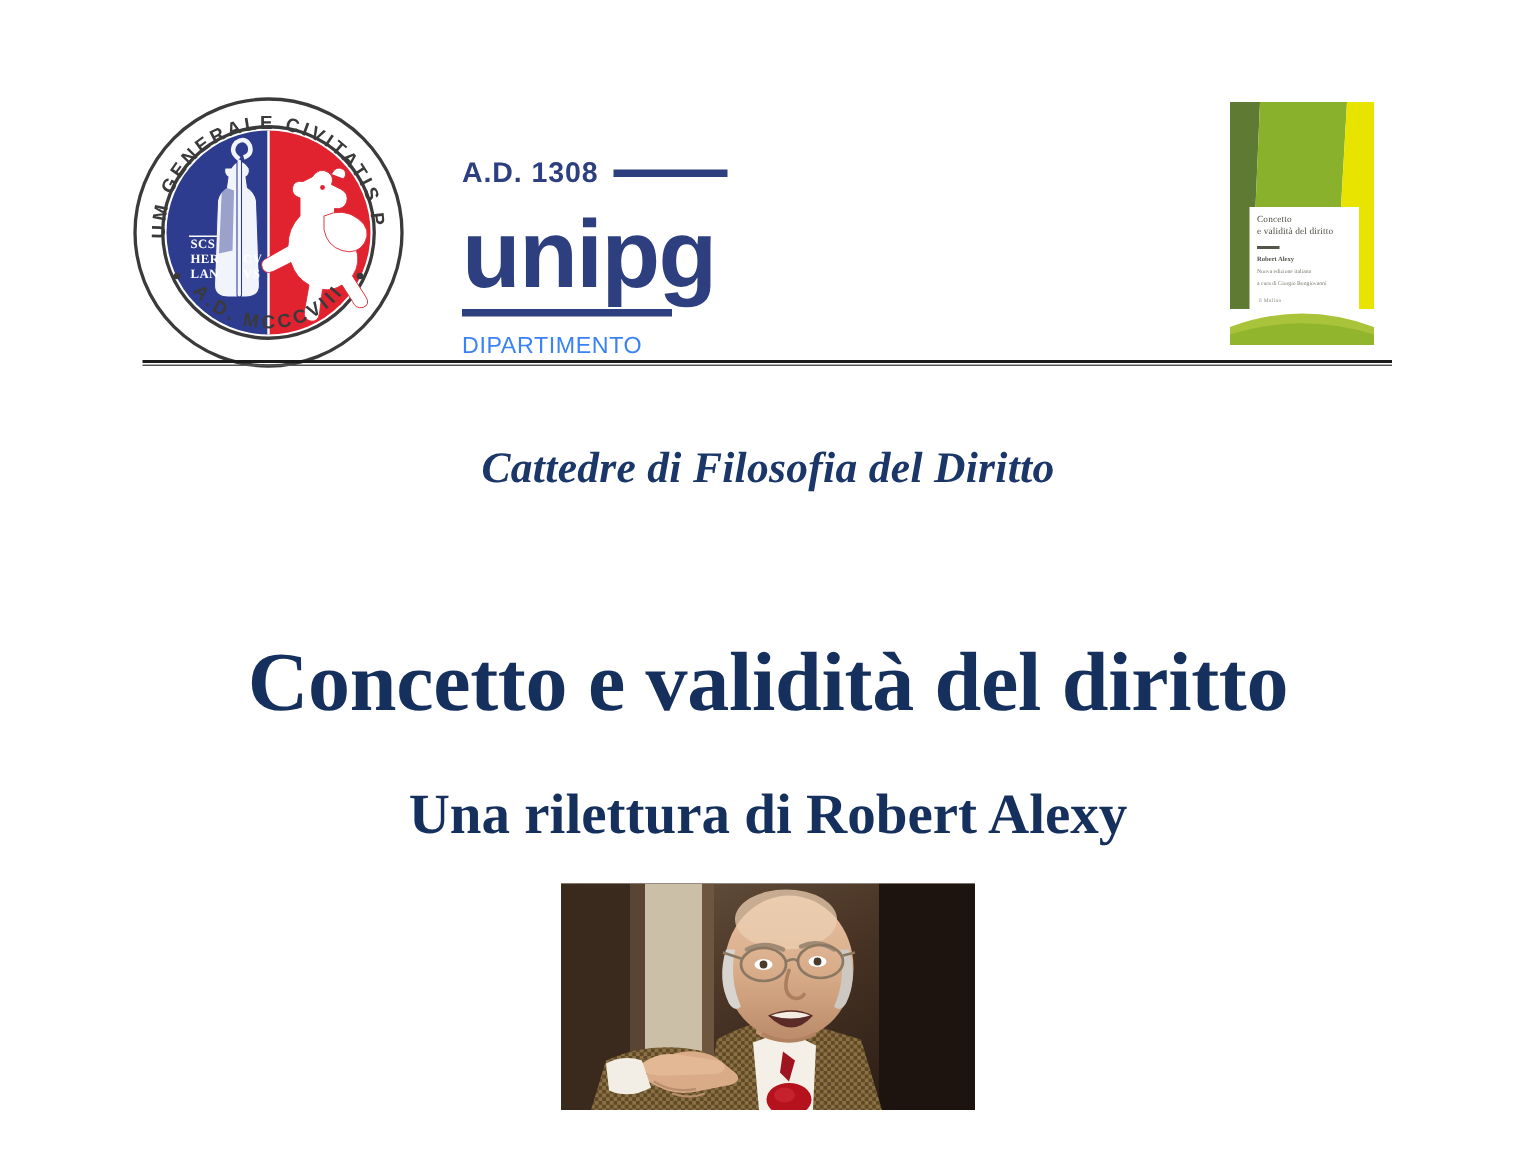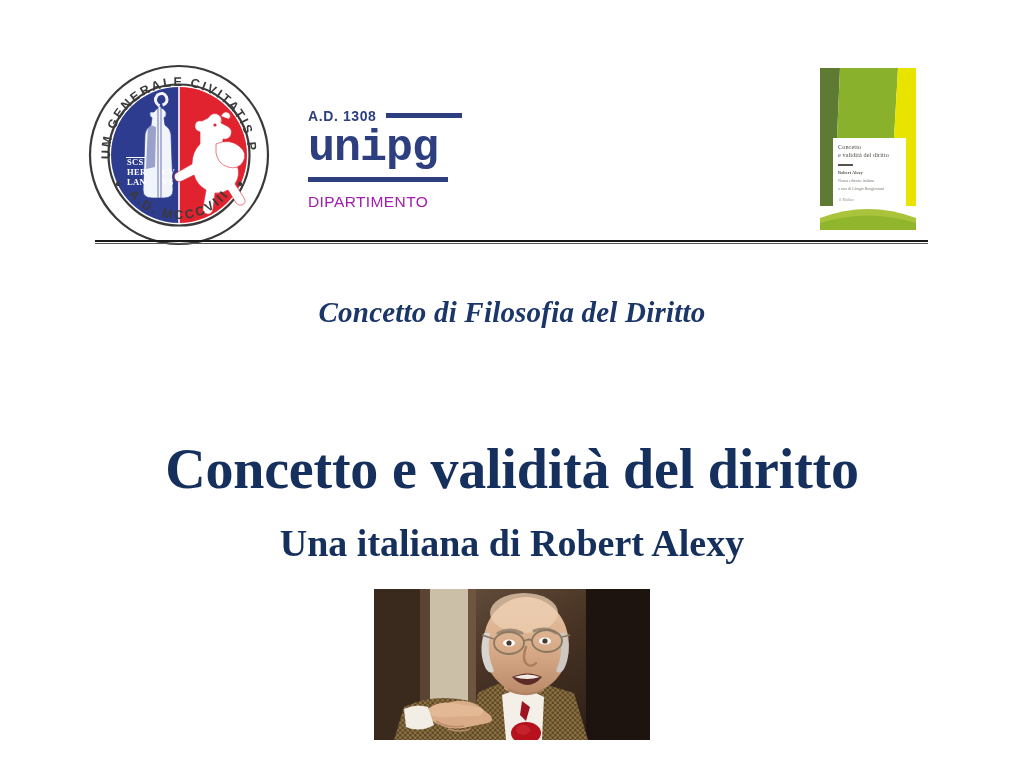--- a/index.html
+++ b/index.html
@@ -43,51 +43,51 @@
     color: #2e3f7f;
   }
   .ad-row {
     display: flex;
     align-items: center;
     gap: 10px;
     height: 15px;
   }
   .ad-text {
     font-family: "Liberation Sans", sans-serif;
-    font-size: 14px;
+    font-size: 19px;
     font-weight: bold;
     letter-spacing: 0.6px;
     color: #2e3f7f;
     white-space: nowrap;
   }
   .ad-bar {
     height: 5px;
     width: 76px;
     background: #2e3f7f;
   }
   .unipg-word {
-    font-family: Liberation Mono, monospace;
-    font-size: 45px;
+    font-family: Liberation Sans, sans-serif;
+    font-size: 64px;
     font-weight: bold;
     letter-spacing: -1px;
     line-height: 0.95;
     color: #2e3f7f;
-    margin-top: 5px;
+    margin-top: 16px;
   }
   .unipg-underbar {
     height: 5px;
     width: 140px;
     background: #2e3f7f;
     margin-top: 6px;
   }
   .dept-line {
     font-family: "Liberation Sans", sans-serif;
     font-size: 15.5px;
     letter-spacing: 0.4px;
-    color: #a21caf;
+    color: #3b82f6;
     line-height: 1.25;
   }
   #dept-block { margin-top: 10px; }
 
   
   #book-cover {
     position: absolute;
     left: 812px;
     top: 60px;
     width: 110px;
@@ -181,21 +181,21 @@
     font-style: italic;
     font-weight: bold;
     font-size: 29px;
     color: #1b3668;
     letter-spacing: 0.2px;
   }
 
   #main-title {
     position: absolute;
     left: 0;
-    top: 437px;
+    top: 423px;
     width: 1024px;
     text-align: center;
     font-family: "Liberation Serif", serif;
     font-weight: bold;
     font-size: 56px;
     color: #16305e;
     letter-spacing: -0.2px;
   }
 
   #subtitle {
@@ -317,25 +317,25 @@
       <div class="bk-pub">il Mulino</div>
     </div>
   </div>
 
   <div id="header-rule">
     <div class="rule-thick"></div>
     <div class="rule-thin"></div>
   </div>
 </div>
 
-<div id="kicker">Concetto di Filosofia del Diritto</div>
+<div id="kicker">Cattedre di Filosofia del Diritto</div>
 
 <div id="main-title">Concetto e validità del diritto</div>
 
-<div id="subtitle">Una italiana di Robert Alexy</div>
+<div id="subtitle">Una rilettura di Robert Alexy</div>
 
 <div id="portrait">
   <svg width="276" height="151" viewBox="0 0 276 151">
     <defs>
       <linearGradient id="bgWall" x1="0" y1="0" x2="1" y2="1">
         <stop offset="0%" stop-color="#6e5a45"></stop>
         <stop offset="45%" stop-color="#4a3526"></stop>
         <stop offset="100%" stop-color="#241812"></stop>
       </linearGradient>
       <linearGradient id="skin" x1="0" y1="0" x2="0" y2="1">

